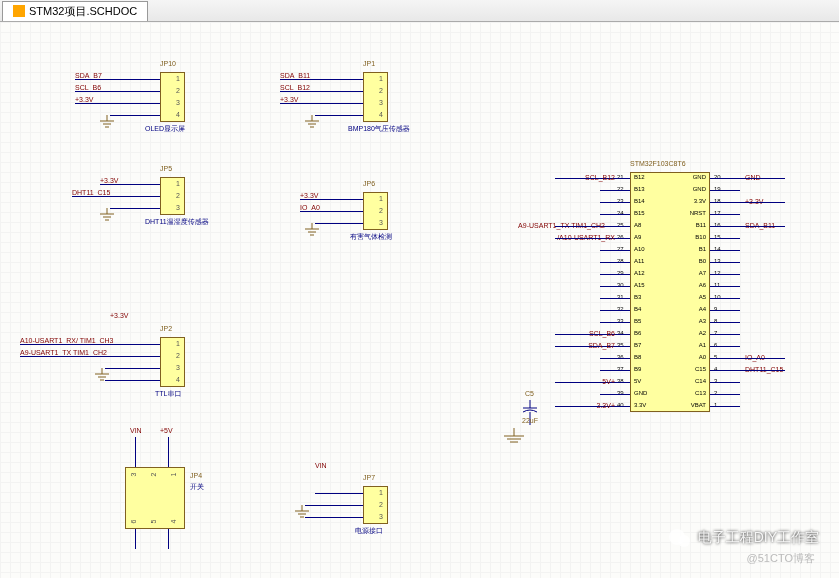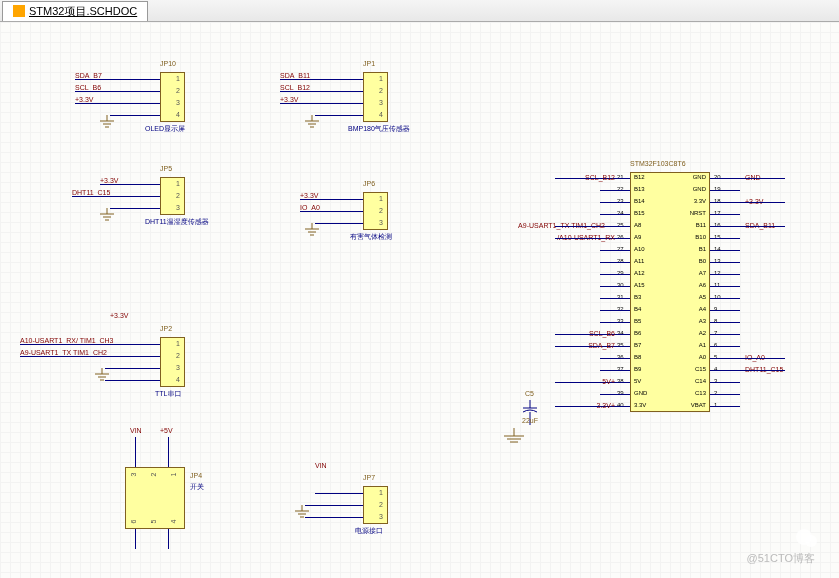--- a/index.html
+++ b/index.html
@@ -1,17 +1,17 @@
 <!DOCTYPE html>
 <html><head>
 <meta charset="utf-8">
 <style>
 * { margin: 0; padding: 0; box-sizing: border-box; }
 body { font-family: Arial, sans-serif; font-size: 8px; background: #fff; width: 839px; height: 578px; position: relative; overflow: hidden; }
-.tab-bar { background: linear-gradient(#f5f5f5, #e8e8e8); height: 22px; border-bottom: 1px solid #aaa; display: flex; align-items: center; padding-left: 2px; text-decoration: underline; }
+.tab-bar { background: linear-gradient(#f5f5f5, #e8e8e8); height: 22px; border-bottom: 1px solid #aaa; display: flex; align-items: center; padding-left: 2px; }
 .tab { background: #fff; border: 1px solid #999; border-bottom: none; padding: 2px 10px; font-size: 11px; display: flex; align-items: center; gap: 4px; }
 .tab-icon { width: 12px; height: 12px; background: #ffa500; display: inline-block; }
 .canvas { position: relative; width: 839px; height: 556px; background: #fcfcfa; }
 .grid { position: absolute; inset: 0; background-image: linear-gradient(#eee 1px, transparent 1px), linear-gradient(90deg, #eee 1px, transparent 1px); background-size: 10px 10px; opacity: 0.6; }
 .component { position: absolute; background: #ffffa0; border: 1px solid #806020; }
 .pin-num { position: absolute; font-size: 7px; color: #555; }
 .net-label { position: absolute; font-size: 7px; color: #800000; white-space: nowrap; }
 .ref-des { position: absolute; font-size: 7px; color: #806020; }
 .comp-label { position: absolute; font-size: 7px; color: #000080; white-space: nowrap; }
 .wire-blue { position: absolute; background: #000080; }
@@ -355,16 +355,17 @@
         <line x1="3" y1="11" x2="17" y2="11" stroke="#806020"></line>
         <line x1="6" y1="14" x2="14" y2="14" stroke="#806020"></line>
       </svg>
     </div>
 
 <div class="watermark">
   <svg width="24" height="20">
         <circle cx="9" cy="9" r="8" fill="rgba(255,255,255,0.8)"></circle>
         <circle cx="16" cy="13" r="6" fill="rgba(255,255,255,0.8)"></circle>
       </svg>
+  <span>电子工程DIY工作室</span>
 </div>
 <div class="watermark2">@51CTO博客</div>
 
 </div>
 
 </body></html>

